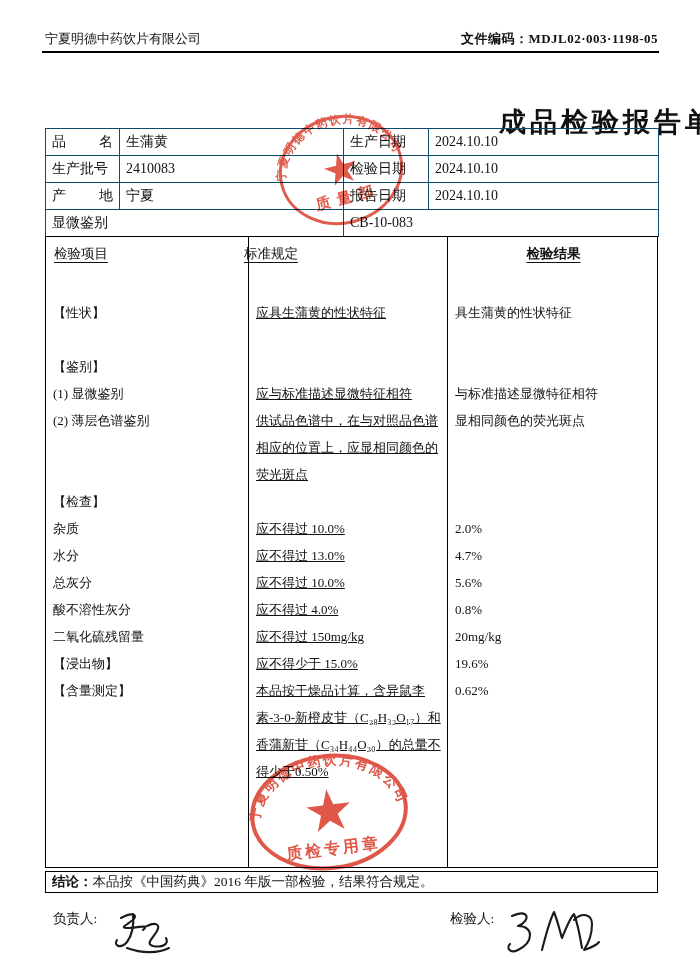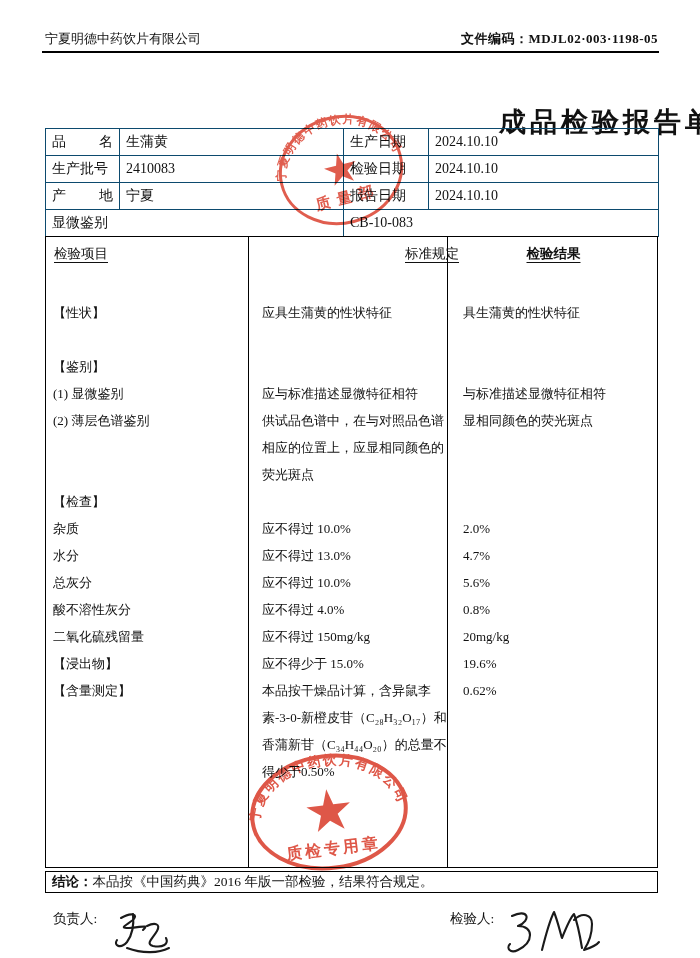--- a/index.html
+++ b/index.html
@@ -18,26 +18,26 @@
   .info-table td{border:1px solid #0c4a6e;height:26px;padding:0 6px;font-size:14px;white-space:nowrap;overflow:visible;}
   .info-table col.c1{width:74px;} .info-table col.c2{width:224px;}
   .info-table col.c3{width:85px;} .info-table col.c4{width:230px;}
   td.just{text-align:justify;text-align-last:justify;}
   
   .main-table{position:absolute;top:236px;left:45px;width:613px;height:632px;border:1px solid #000;box-sizing:border-box;}
   .vline{position:absolute;top:0;bottom:0;width:1px;background:#000;}
   .vline.v1{left:202px;} .vline.v2{left:401px;}
   .mt-headers span{position:absolute;top:8px;font-size:13.5px;text-decoration:underline;text-underline-offset:4px;white-space:nowrap;}
   .mh-item{left:8px;}
-  .mh-std{left:214px;width:199px;text-align:right;}
+  .mh-std{left:198px;width:199px;text-align:left;}
   .mh-res{left:402px;width:211px;text-align:center;font-weight:bold;}
   .mrow div{position:absolute;font-size:13px;line-height:27px;}
   .mrow .c-item{left:7px;width:188px;}
-  .mrow .c-std{left:216px;width:186px;}
-  .mrow .c-res{left:409px;width:196px;margin-left:8px;}
+  .mrow .c-std{left:210px;width:186px;text-decoration:underline;}
+  .mrow .c-res{left:409px;width:196px;}
   
   .conclusion-box{position:absolute;top:871px;left:45px;width:613px;height:22px;border:1px solid #000;box-sizing:border-box;font-size:13.5px;line-height:20px;padding-left:6px;}
   .conclusion-box .c-label{font-weight:bold;}
   
   .sig-row{position:absolute;top:892px;left:45px;width:613px;height:60px;margin-top:12px;}
   .sig-group{position:absolute;top:0;display:flex;align-items:flex-start;}
   .sig-group .sig-label{font-size:13.5px;padding-top:6px;white-space:nowrap;}
   .sig-group svg{margin-left:6px;}
   .sig-stroke{fill:none;stroke:#1a1a1a;stroke-width:2.1;stroke-linecap:round;stroke-linejoin:round;}
   

